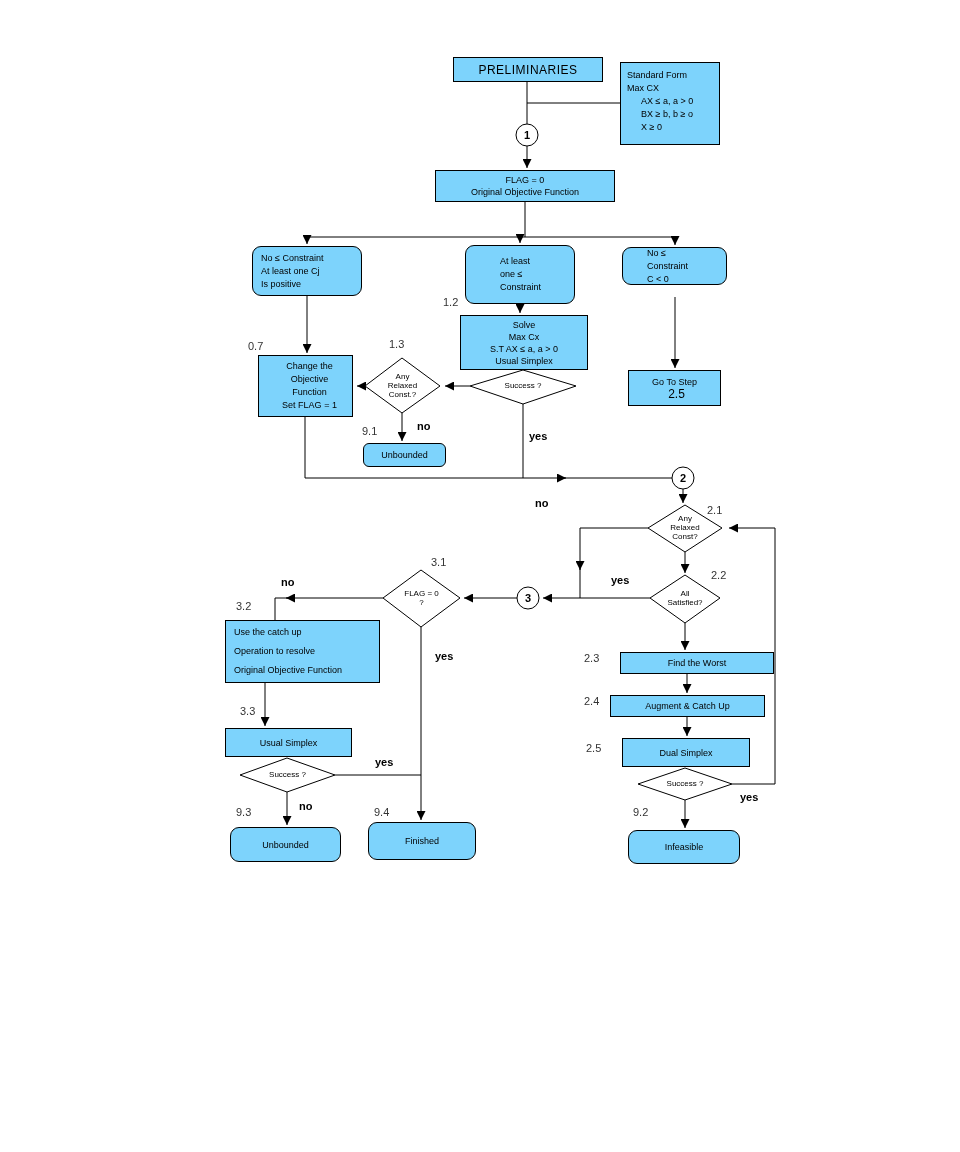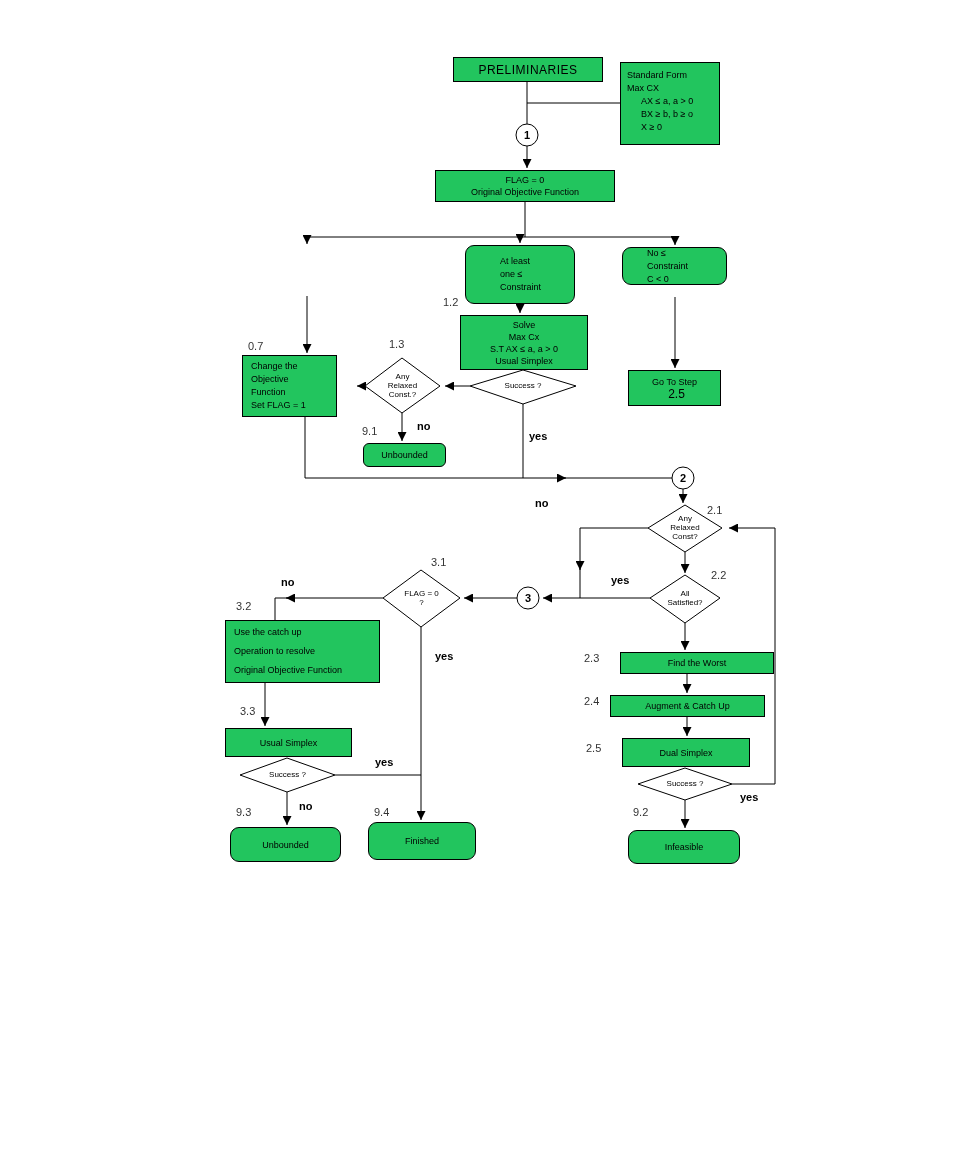--- a/index.html
+++ b/index.html
@@ -1,19 +1,19 @@
 <!DOCTYPE html>
 <html><head>
 <meta charset="utf-8">
 <style>
   html,body{margin:0;padding:0;background:#fff;}
   .page{position:relative;width:960px;height:1152px;background:#ffffff;
         font-family:"Liberation Sans",sans-serif;color:#000;overflow:hidden;}
   svg.connectors{position:absolute;left:0;top:0;}
-  .box{position:absolute;border:1px solid #000;background:#22c55e;font-size:9px;
+  .box{position:absolute;border:1px solid #000;background:#7dd3fc;font-size:9px;
        line-height:12px;color:#000;box-sizing:border-box;}
   .center{display:flex;flex-direction:column;justify-content:center;align-items:center;text-align:center;}
   .leftalign{display:flex;flex-direction:column;justify-content:center;align-items:flex-start;text-align:left;}
   .round8{border-radius:9px;}
   .round6{border-radius:6px;}
   .dtext{position:absolute;font-size:8px;line-height:9px;text-align:center;color:#000;}
   .lbl{position:absolute;font-size:11px;line-height:12px;color:#333;}
   .edge{position:absolute;font-size:11px;line-height:13px;font-weight:bold;color:#000;}
   .cnum{position:absolute;font-size:11px;font-weight:bold;text-align:center;line-height:14px;color:#000;}
   .title{font-size:12px;letter-spacing:0.5px;}
@@ -116,41 +116,46 @@
     <div class="sf-ind">AX ≤ a, a &gt; 0</div>
     <div class="sf-ind">BX ≥ b, b ≥ o</div>
     <div class="sf-ind">X ≥ 0</div>
   </div>
 
   <div class="box center" style="left:435px;top:170px;width:180px;height:32px;">
     <div>FLAG = 0</div>
     <div>Original Objective Function</div>
   </div>
 
+  <div class="box round8 leftalign lh13" style="left:252px;top:246px;width:110px;height:50px;padding-left:8px;">
+    <div>No ≤ Constraint</div>
+    <div>At least one Cj</div>
+    <div>Is positive</div>
+  </div>
 
   <div class="box round8 leftalign lh13" style="left:465px;top:245px;width:110px;height:59px;padding-left:34px;">
     <div>At least</div>
     <div>one ≤</div>
     <div>Constraint</div>
   </div>
 
   <div class="box round8 leftalign lh13" style="left:622px;top:247px;width:105px;height:38px;padding-left:24px;">
     <div>No ≤</div>
     <div>Constraint</div>
     <div>C &lt; 0</div>
   </div>
 
   <div class="box center" style="left:460px;top:315px;width:128px;height:55px;">
     <div>Solve</div>
     <div>Max Cx</div>
     <div>S.T AX ≤ a, a &gt; 0</div>
     <div>Usual Simplex</div>
   </div>
 
-  <div class="box leftalign lh13" style="left:242px;top:355px;width:95px;height:62px;padding-left:8px;">
+  <div class="box leftalign lh13" style="left:258px;top:355px;width:95px;height:62px;padding-left:8px;align-items:center;">
     <div>Change the</div>
     <div>Objective</div>
     <div>Function</div>
     <div>Set FLAG = 1</div>
   </div>
 
   <div class="box round6 center" style="left:363px;top:443px;width:83px;height:24px;">
     <span>Unbounded</span>
   </div>
 

